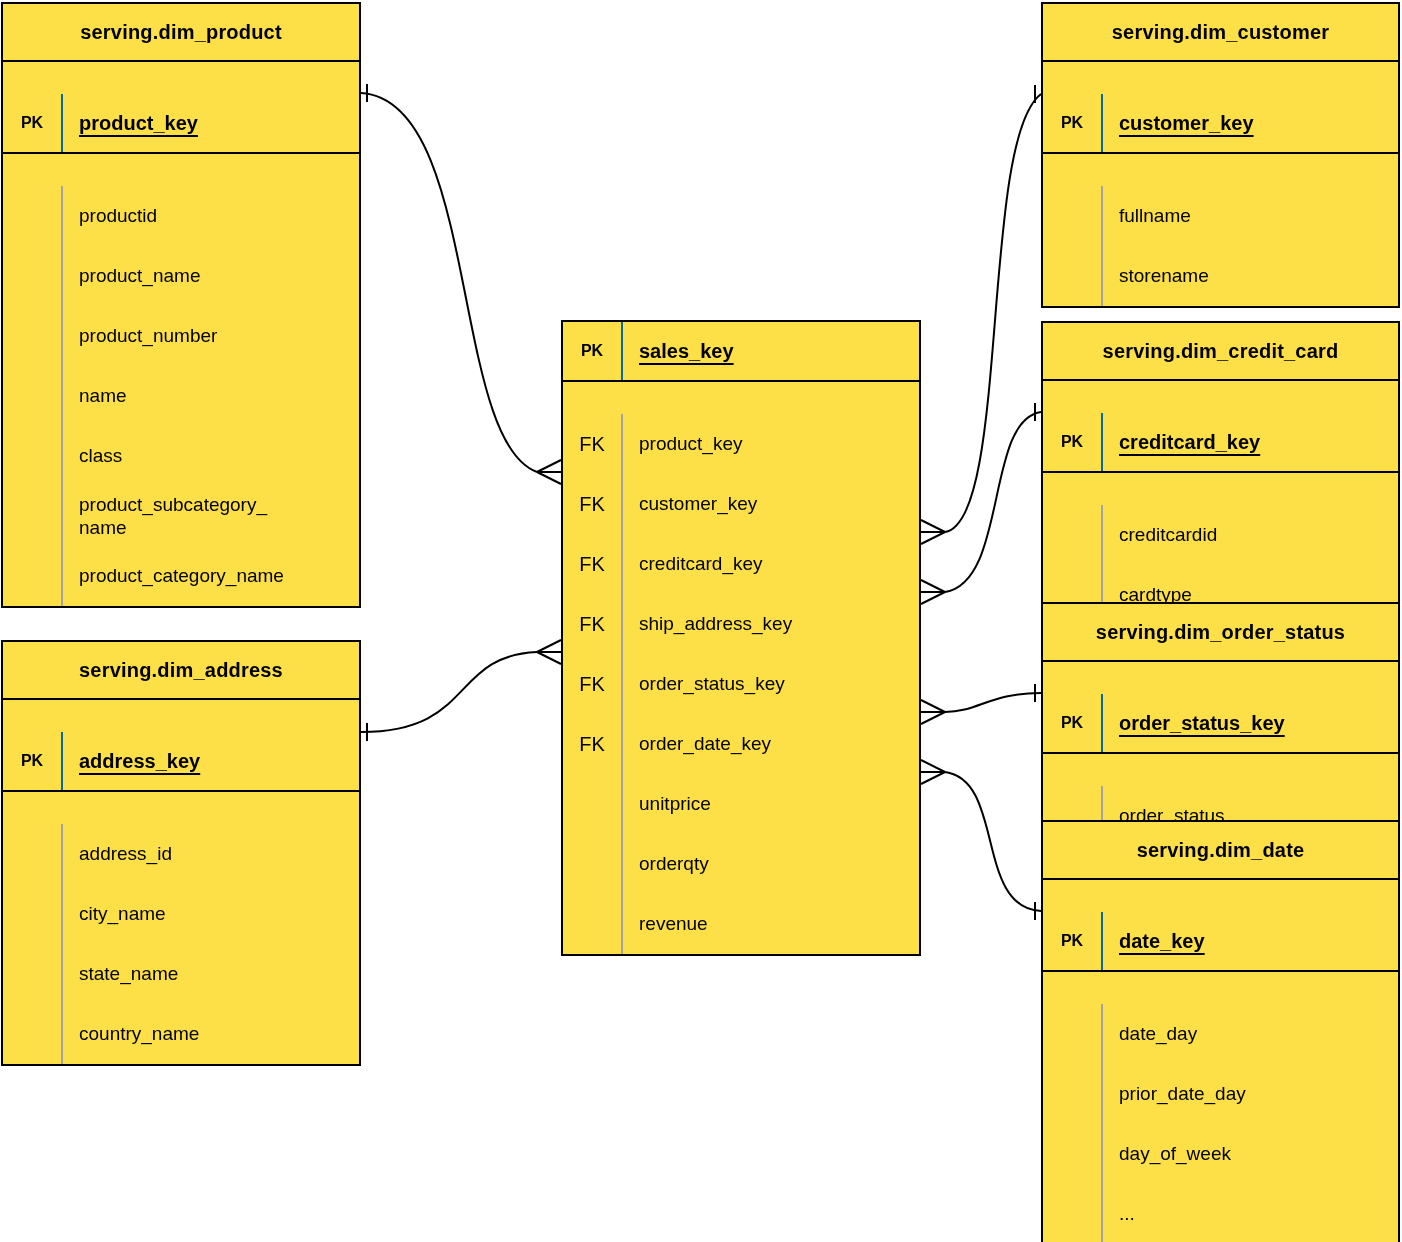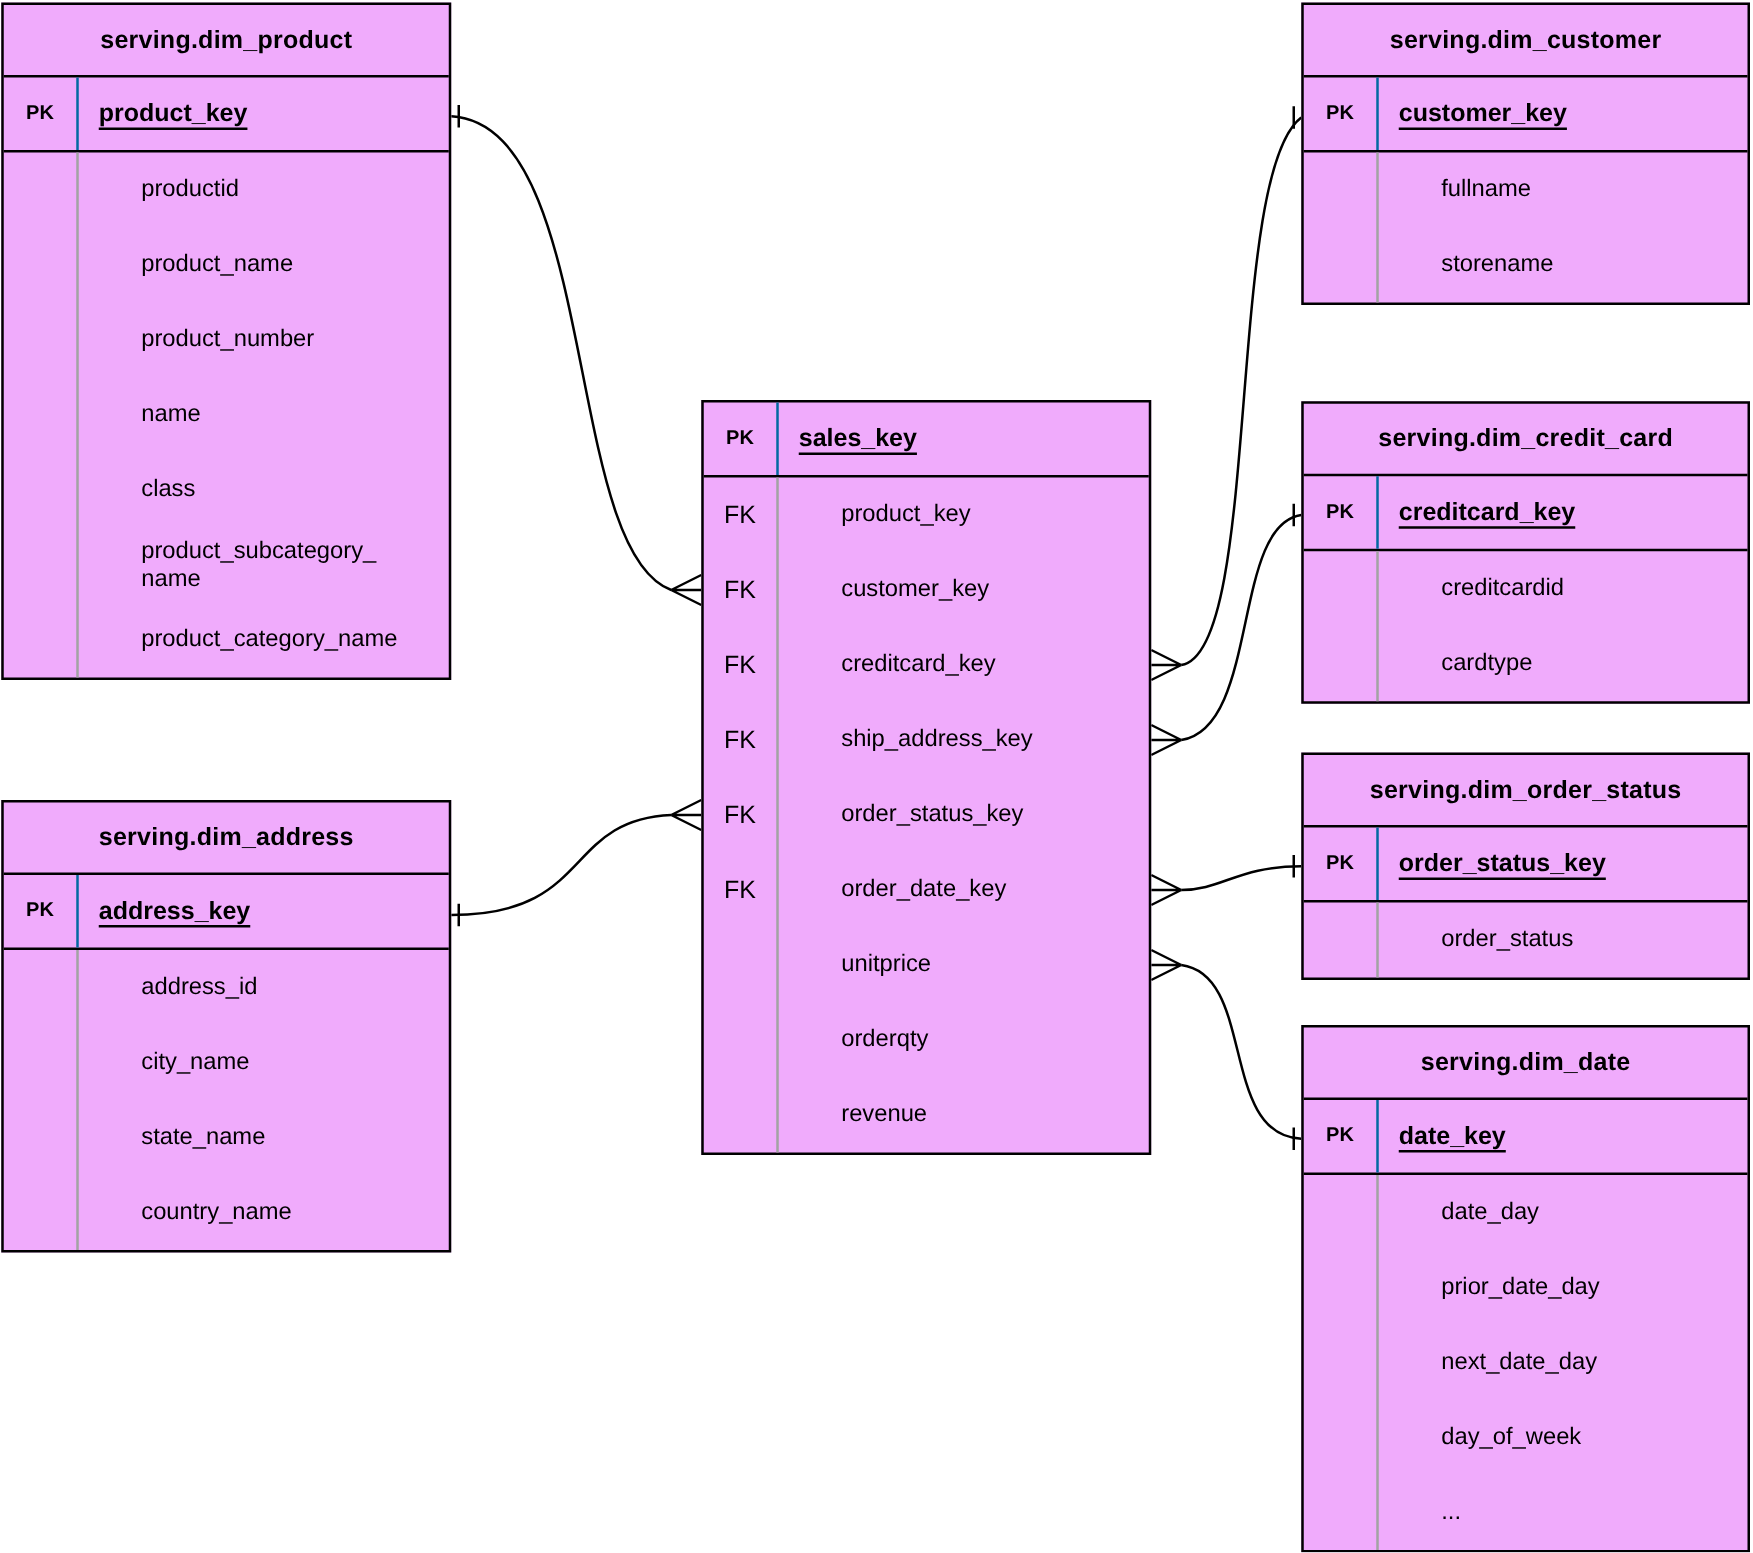--- a/index.html
+++ b/index.html
@@ -7,25 +7,26 @@
   body { font-family: "Liberation Sans", "DejaVu Sans", sans-serif; color: #000; }
   #canvas {
     position: relative;
     width: 1402px;
     height: 1242px;
     background: #ffffff;
     overflow: hidden;
   }
   .erd {
     position: absolute;
-    background: #f0abfc;
+    background: #fde047;
     border: 2px solid #000;
     display: flex;
     flex-direction: column;
     z-index: 2;
+    gap: 32px;
   }
   .erd-title {
     height: 58px;
     flex: 0 0 58px;
     display: flex;
     align-items: center;
     justify-content: center;
     font-weight: bold;
     font-size: 20px;
     border-bottom: 2px solid #000;
@@ -70,21 +71,21 @@
     flex-direction: column;
   }
   .erd-fieldkeys .erd-fk {
     height: 60px;
     flex: 0 0 60px;
     display: flex;
     align-items: center;
     justify-content: center;
     font-size: 20px;
   }
-  .erd-fieldnames { flex: 1; display: flex; flex-direction: column; margin-left: 34px; }
+  .erd-fieldnames { flex: 1; display: flex; flex-direction: column; }
   .erd-field {
     min-height: 60px;
     flex: 0 0 60px;
     display: flex;
     align-items: center;
     padding-left: 16px;
     font-size: 19px;
     line-height: 1.22;
     white-space: pre-line;
   }
@@ -304,20 +305,19 @@
       <div class="erd-fieldkeys">
         <div class="erd-fk"></div>
         <div class="erd-fk"></div>
         <div class="erd-fk"></div>
         <div class="erd-fk"></div>
         <div class="erd-fk"></div>
       </div>
       <div class="erd-fieldnames">
         <div class="erd-field">date_day</div>
         <div class="erd-field">prior_date_day</div>
-        <div class="erd-field">next_date_day</div>
         <div class="erd-field">day_of_week</div>
         <div class="erd-field">...</div>
       </div>
     </div>
   </div>
 
 </div>
 
 </body></html>

